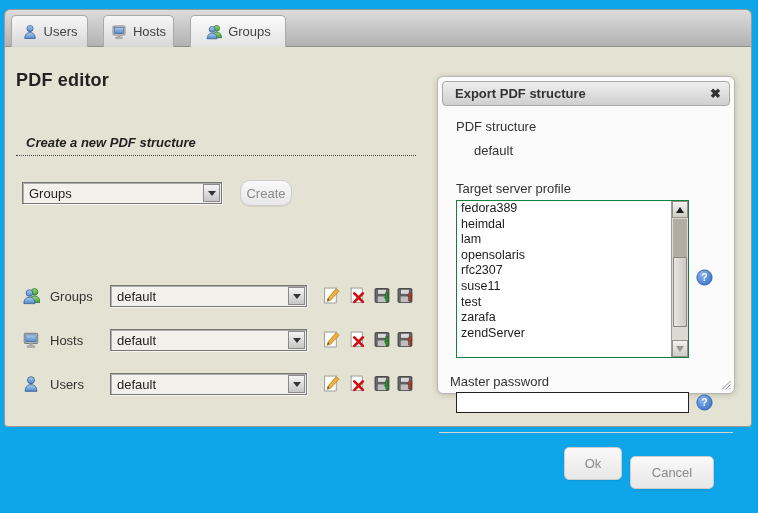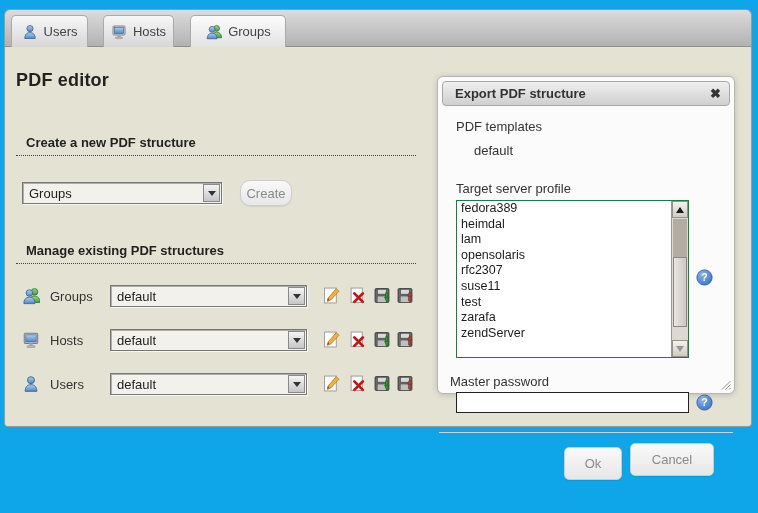--- a/index.html
+++ b/index.html
@@ -36,21 +36,21 @@
   }
   .page-title{
     position:absolute; left:16px; top:70px;
     font-size:18px; font-weight:bold; color:#222; letter-spacing:.2px;
   }
   .section-heading{
     position:absolute; left:16px; width:400px;
     font-size:13px; font-weight:bold; color:#222;
     padding:0 0 5px 10px; border-bottom:1px dotted #444; box-sizing:border-box;
   }
-  .heading-create{top:135px;}
+  .heading-create{top:135px;font-style:italic;}
   .heading-manage{top:243px;}
   
   .xselect{
     position:absolute; height:22px; box-sizing:border-box;
     background:#f2f1ec; border:1px solid #777;
     box-shadow:inset 1px 1px 0 rgba(0,0,0,.28), 1px 1px 0 rgba(255,255,255,.7);
     font-size:13px; color:#222; cursor:pointer;
   }
   .xselect .val{position:absolute; left:6px; top:3px; white-space:nowrap;}
   .xselect .arrow-btn{
@@ -119,21 +119,21 @@
   .help-icon{position:absolute; width:17px; height:17px; cursor:pointer;}
   .help-1{left:258px; top:192px;}
   .help-2{left:258px; top:317px;}
   .pw-input{
     position:absolute; left:18px; top:315px; width:233px; height:21px;
     border:1px solid #222; background:#fff; box-sizing:border-box;
     font-family:inherit; font-size:13px; padding:0 4px;
   }
   .dlg-divider{position:absolute; left:1px; right:1px; top:355px; border-top:1px solid #d2d2d2;}
   .btn-ok{position:absolute; left:126px; top:370px; width:58px; height:33px;}
-  .btn-cancel{position:absolute; left:192px; top:366px; width:84px; height:33px;text-align:center;}
+  .btn-cancel{position:absolute; left:192px; top:379px; width:84px; height:33px;text-align:center;}
   .resize-grip{position:absolute; right:3px; bottom:3px; width:13px; height:13px; cursor:nwse-resize;}
 </style>
 </head>
 <body>
 
 <svg width="0" height="0" style="position:absolute">
   <defs>
     <linearGradient id="gBlue" x1="0" y1="0" x2="0" y2="1">
       <stop offset="0" stop-color="#aed0f2"></stop>
         <stop offset="1" stop-color="#4f86c6"></stop>
@@ -231,21 +231,20 @@
   <div class="section-heading heading-create">Create a new PDF structure</div>
 
   <div class="xselect select-create">
     <span class="val">Groups</span>
     <span class="arrow-btn">
         <span class="tri-down"></span>
       </span>
   </div>
   <div class="ui-btn btn-create">Create</div>
 
-  <div class="section-heading heading-manage">Manage existing PDF structures</div>
 
   <div class="manage-row row-groups">
     <svg class="row-type-icon" viewBox="0 0 16 16">
         <use href="#groupIcon"></use>
       </svg>
     <span class="row-label">Groups</span>
     <div class="xselect row-select">
       <span class="val">default</span>
       <span class="arrow-btn">
           <span class="tri-down"></span>
@@ -314,21 +313,21 @@
         <use href="#importIcon"></use>
       </svg>
   </div>
 
   <div class="dialog">
     <div class="dlg-titlebar">
       <span class="dlg-title">Export PDF structure</span>
       <span class="dlg-close">✖</span>
     </div>
 
-    <span class="dlg-label lbl-structure">PDF templates</span>
+    <span class="dlg-label lbl-structure">PDF structure</span>
     <span class="dlg-label val-structure">default</span>
 
     <span class="dlg-label lbl-target">Target server profile</span>
 
     <div class="listbox">
       <div class="item">fedora389</div>
       <div class="item">heimdal</div>
       <div class="item">lam</div>
       <div class="item">opensolaris</div>
       <div class="item">rfc2307</div>

